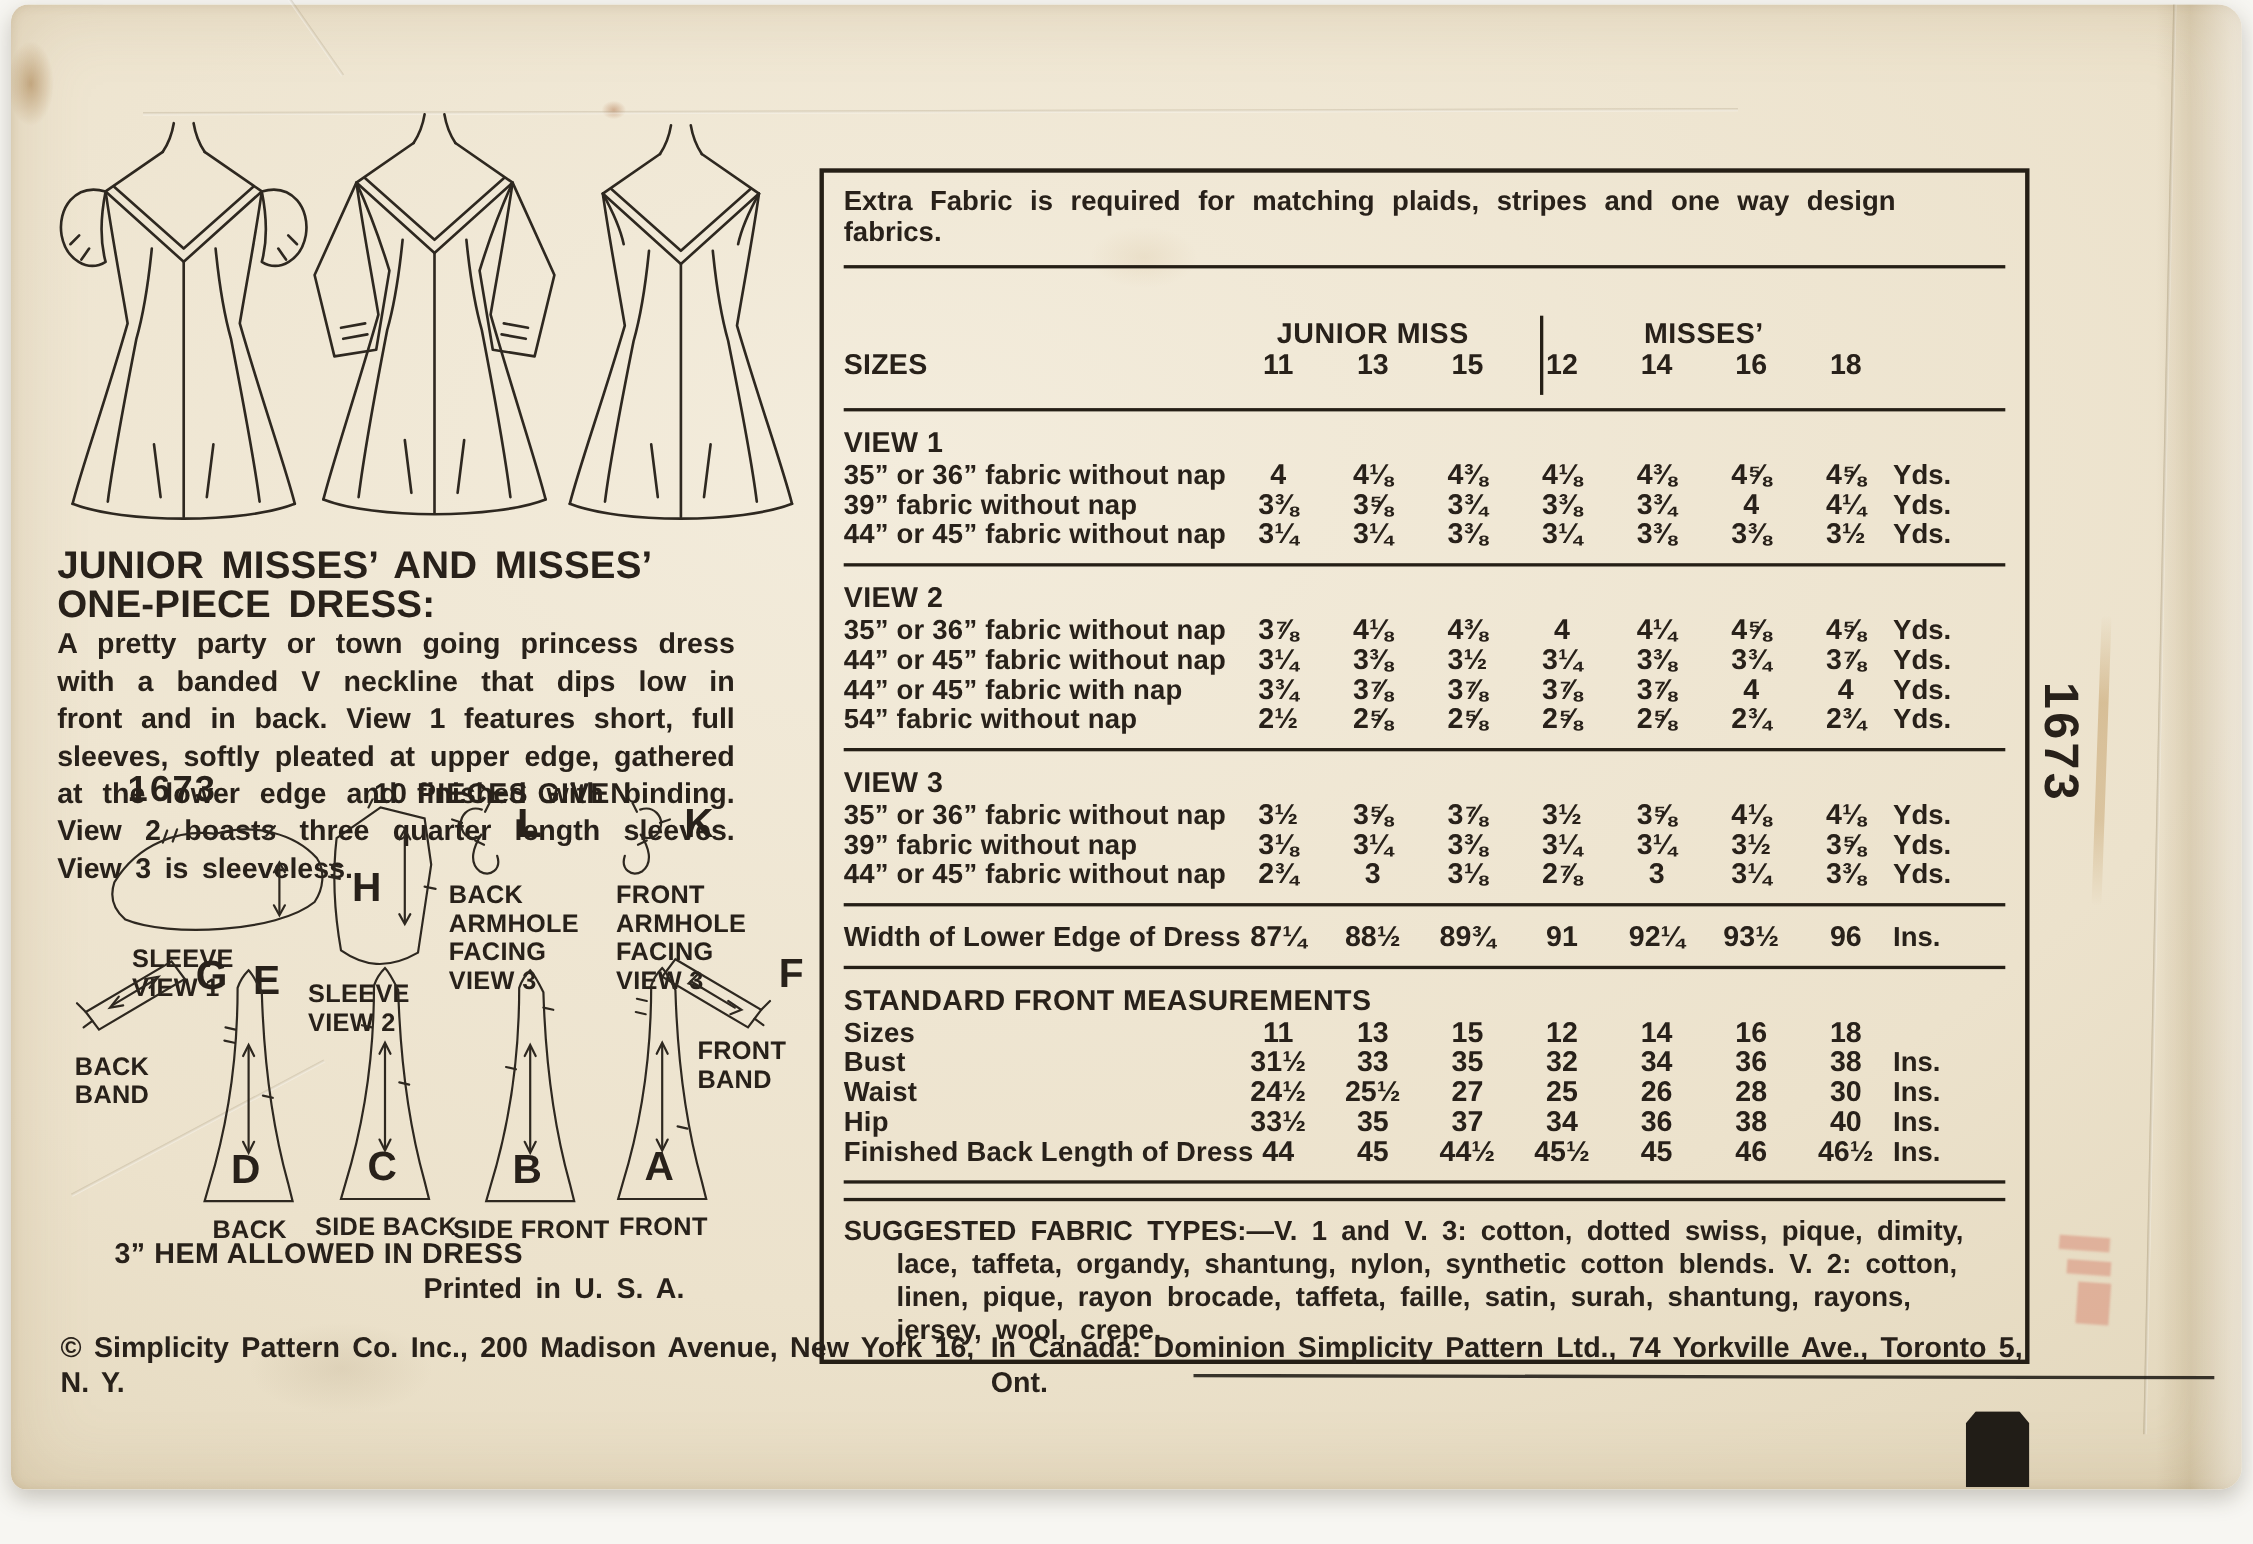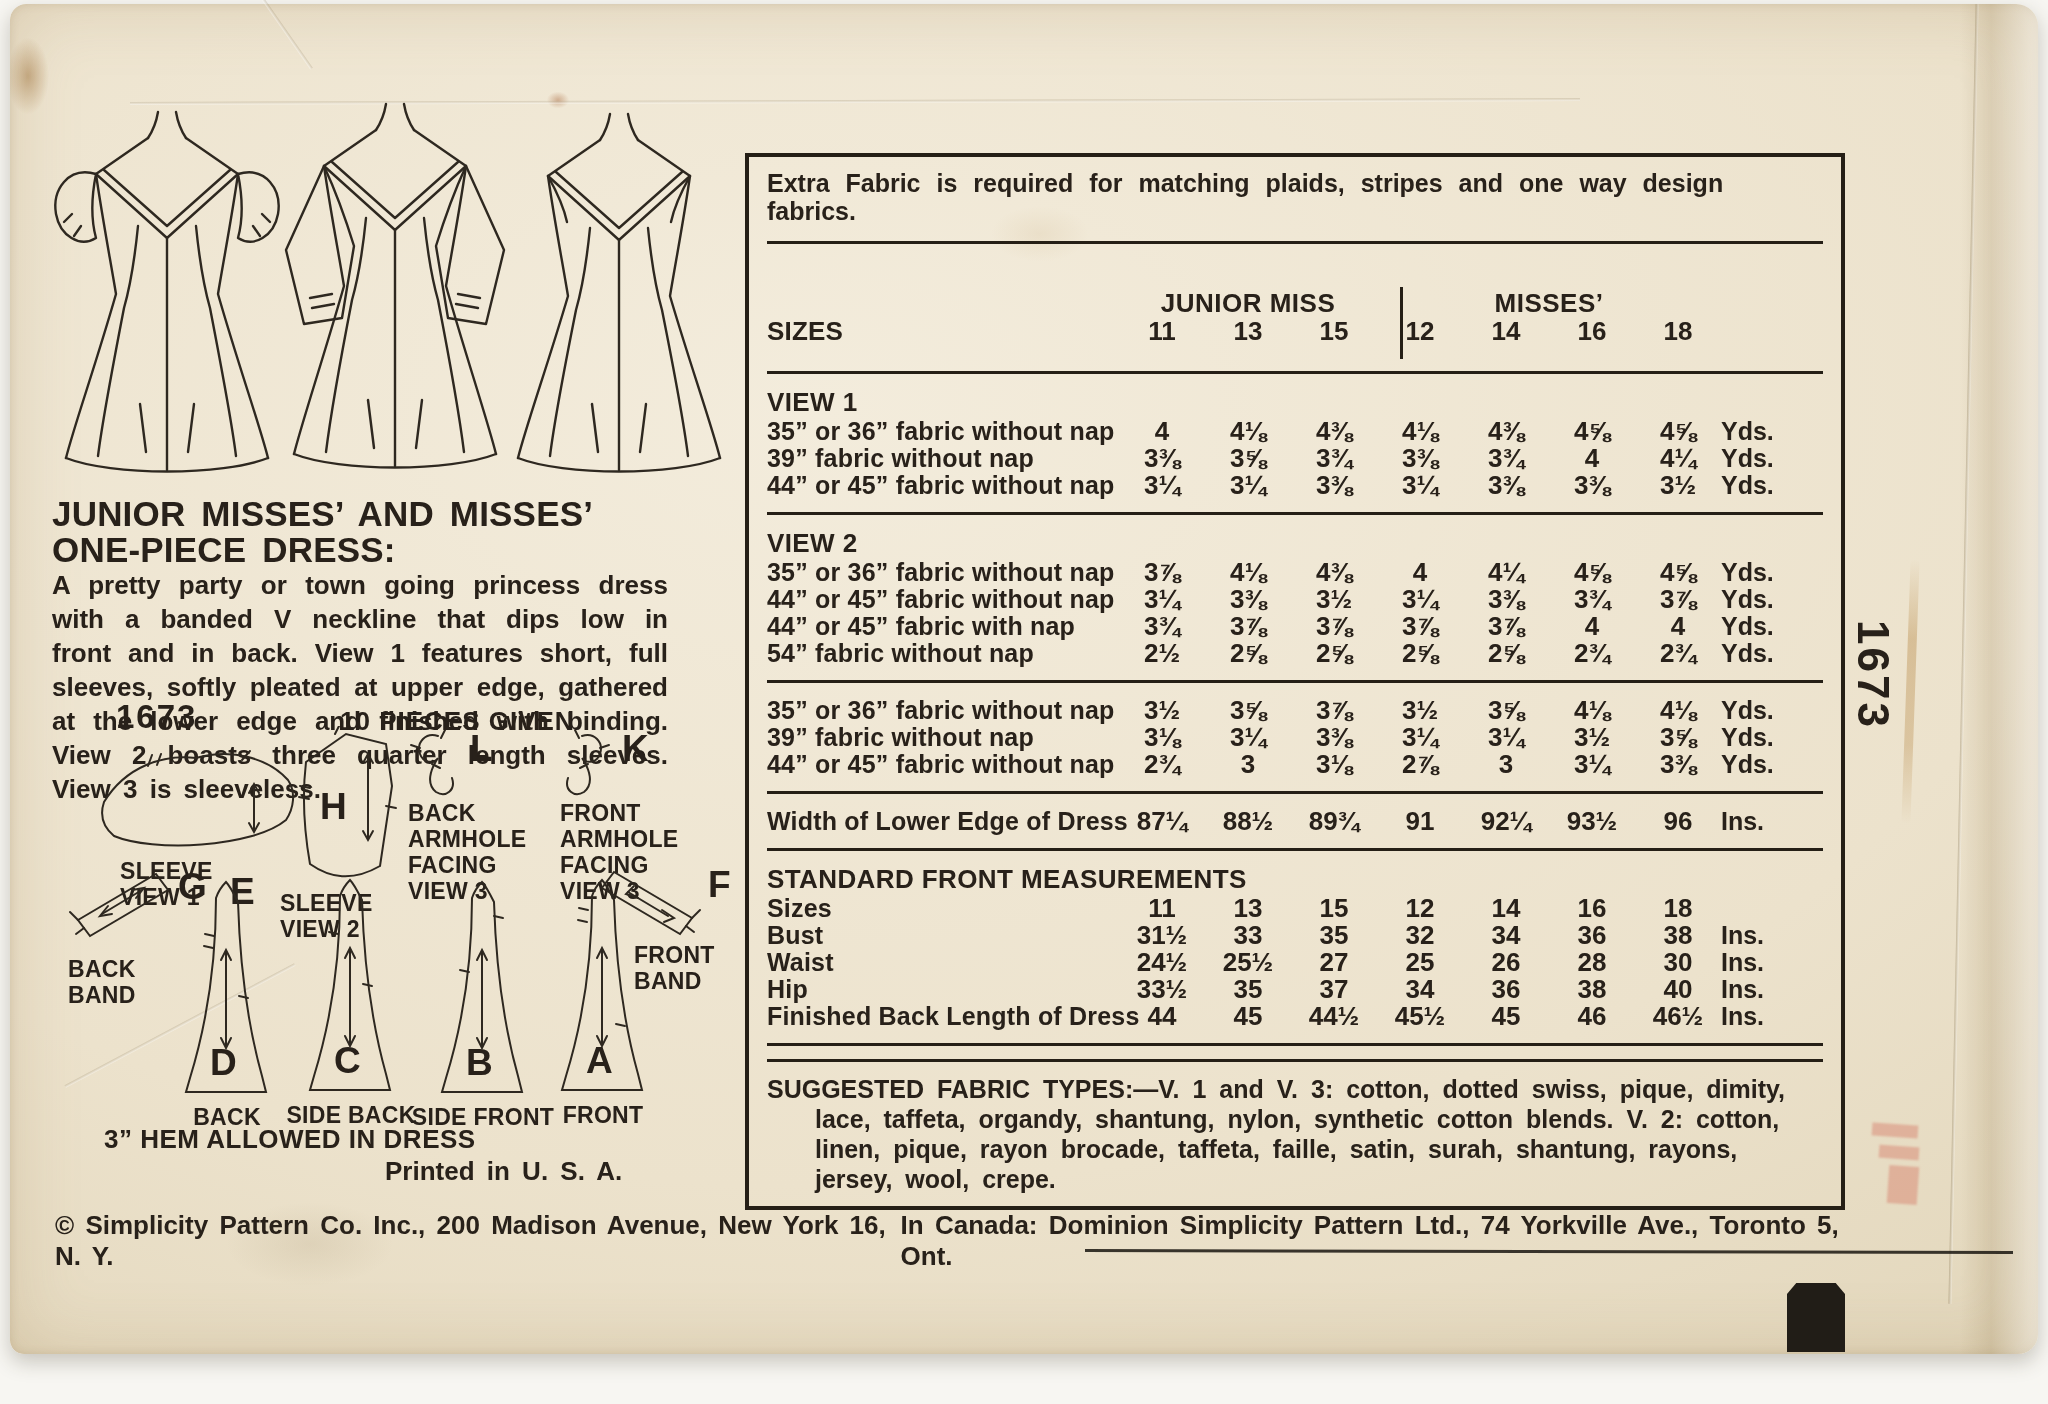--- a/index.html
+++ b/index.html
@@ -428,20 +428,21 @@
           <span class="tval">2⅝</span>
           <span class="tval">2⅝</span>
           <span class="tval">2⅝</span>
           <span class="tval">2¾</span>
           <span class="tval">2¾</span>
           <span class="tunit">Yds.</span>
         </div>
       </div>
       <div class="hr"></div>
       <div class="sec">
+        <div class="sec-title">VIEW 3</div>
         <div class="trow">
           <span class="tlabel">35” or 36” fabric without nap</span>
           <span class="tval">3½</span>
           <span class="tval">3⅝</span>
           <span class="tval">3⅞</span>
           <span class="tval">3½</span>
           <span class="tval">3⅝</span>
           <span class="tval">4⅛</span>
           <span class="tval">4⅛</span>
           <span class="tunit">Yds.</span>

